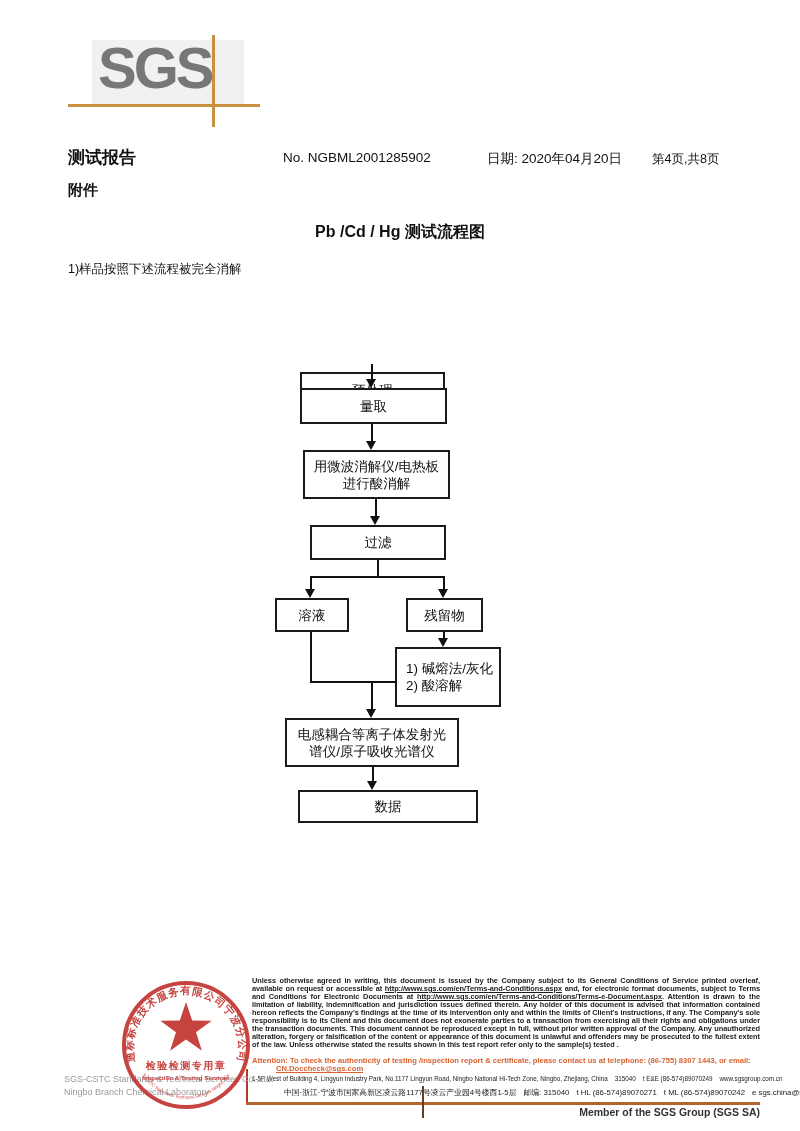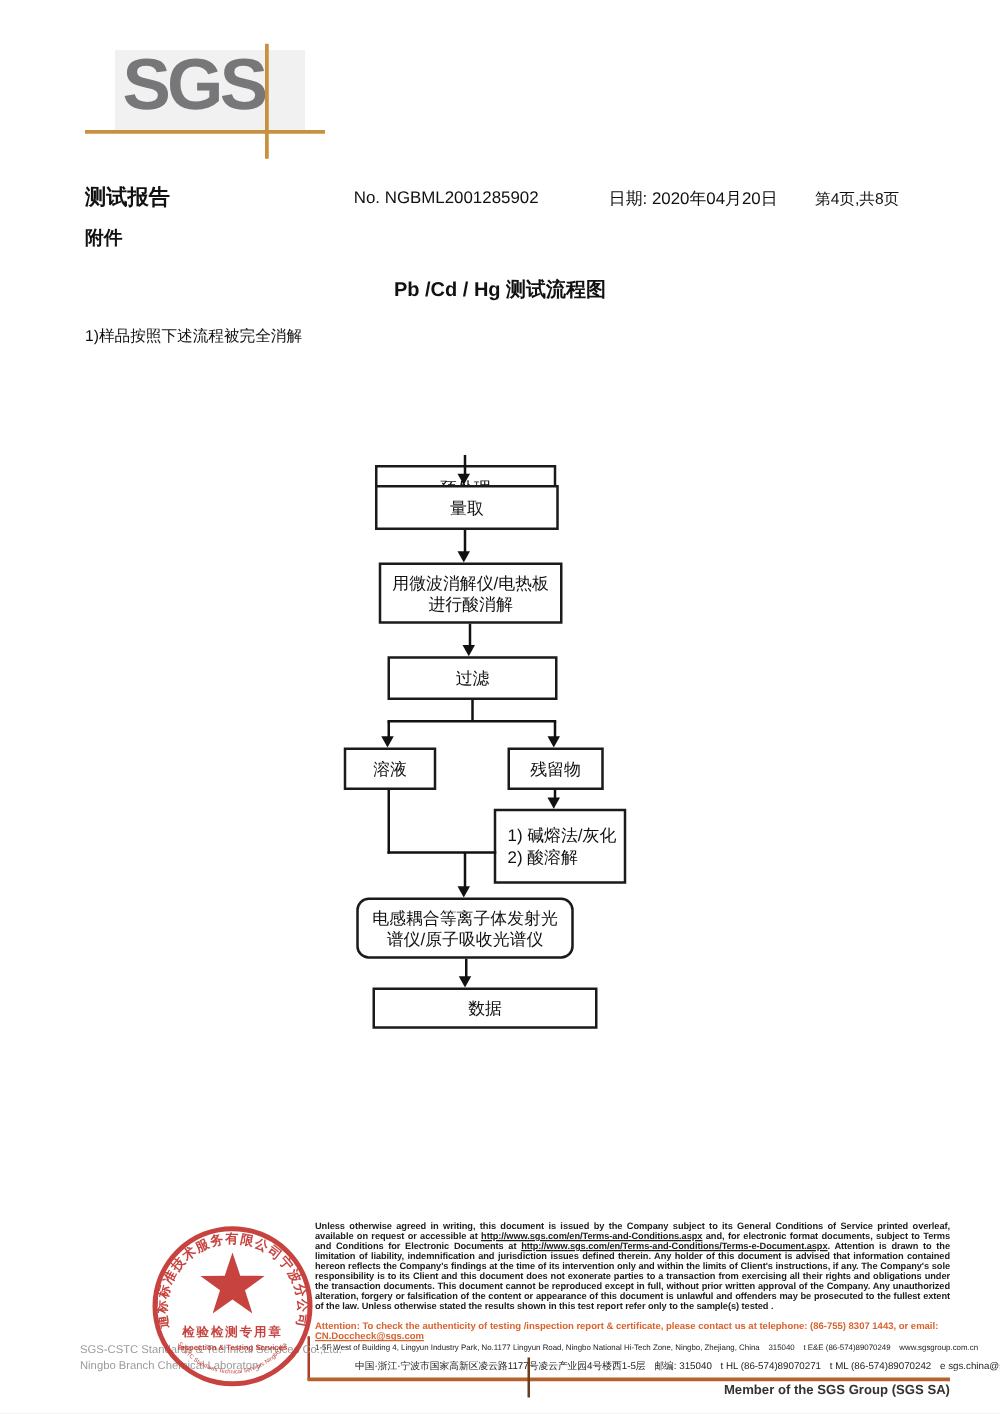--- a/index.html
+++ b/index.html
@@ -33,21 +33,21 @@
     border-right:5px solid transparent;border-top:9px solid #111;}
   
   .stamp{left:116px;top:975px;width:140px;height:140px;opacity:.92;z-index:3;}
   .company-en{left:64px;top:1074px;font-size:9px;color:#9a9a9a;z-index:1;}
   .lab-en{left:64px;top:1087px;font-size:9px;color:#9a9a9a;z-index:1;}
   .disclaimer{left:252px;top:977px;width:508px;font-size:7.4px;line-height:7.95px;
     text-align:justify;color:#1c1c1c;font-weight:600;letter-spacing:-.05px;}
   .disclaimer .u{text-decoration:underline;}
   .attention{left:252px;top:1057px;width:508px;font-size:7.6px;line-height:8.4px;
     color:#d9622f;font-weight:bold;}
-  .attention .u{text-decoration:underline;}
+  .attention .u{text-decoration:underline;margin-left:24px;}
   .red-vsep{left:246px;top:1069px;width:2px;height:35px;background:#b03a28;}
   .addr1{left:252px;top:1075px;width:508px;font-size:6.3px;color:#222;display:flex;
     align-items:baseline;white-space:nowrap;}
   .addr2{left:252px;top:1087px;width:508px;font-size:7.8px;color:#222;display:flex;
     align-items:baseline;white-space:nowrap;margin-left:32px;}
   .addr1 span,.addr2 span{margin-right:7px;}
   .push-right{margin-left:auto;margin-right:0 !important;}
   .footer-hline{left:246px;top:1102px;width:514px;height:2.5px;background:#b5622d;}
   .reg-vline{left:422px;top:1086px;width:1.5px;height:32px;background:#6b3d1c;}
   .member{left:430px;top:1106px;width:330px;text-align:right;font-size:10.5px;
@@ -73,21 +73,21 @@
 
   <div class="fbox" style="left:300px;top:328px;width:145px;height:36px;margin-top:44px;">预处理</div>
   <div class="fbox" style="left:300px;top:388px;width:147px;height:36px;">量取</div>
   <div class="fbox" style="left:303px;top:450px;width:147px;height:49px;">用微波消解仪/电热板
 进行酸消解</div>
   <div class="fbox" style="left:310px;top:525px;width:136px;height:35px;">过滤</div>
   <div class="fbox" style="left:275px;top:598px;width:74px;height:34px;">溶液</div>
   <div class="fbox" style="left:406px;top:598px;width:77px;height:34px;">残留物</div>
   <div class="fbox left" style="left:395px;top:647px;width:106px;height:60px;">1) 碱熔法/灰化
 2) 酸溶解</div>
-  <div class="fbox" style="left:285px;top:718px;width:174px;height:49px;border-radius:10px;">电感耦合等离子体发射光
+  <div class="fbox" style="left:285px;top:718px;width:174px;height:49px;">电感耦合等离子体发射光
 谱仪/原子吸收光谱仪</div>
   <div class="fbox" style="left:298px;top:790px;width:180px;height:33px;">数据</div>
 
   <div class="vline" style="left:371px;top:364px;height:16px;"></div>
   <div class="ahead" style="left:366px;top:379px;"></div>
 
   <div class="vline" style="left:371px;top:424px;height:18px;"></div>
   <div class="ahead" style="left:366px;top:441px;"></div>
 
   <div class="vline" style="left:375px;top:499px;height:18px;"></div>

